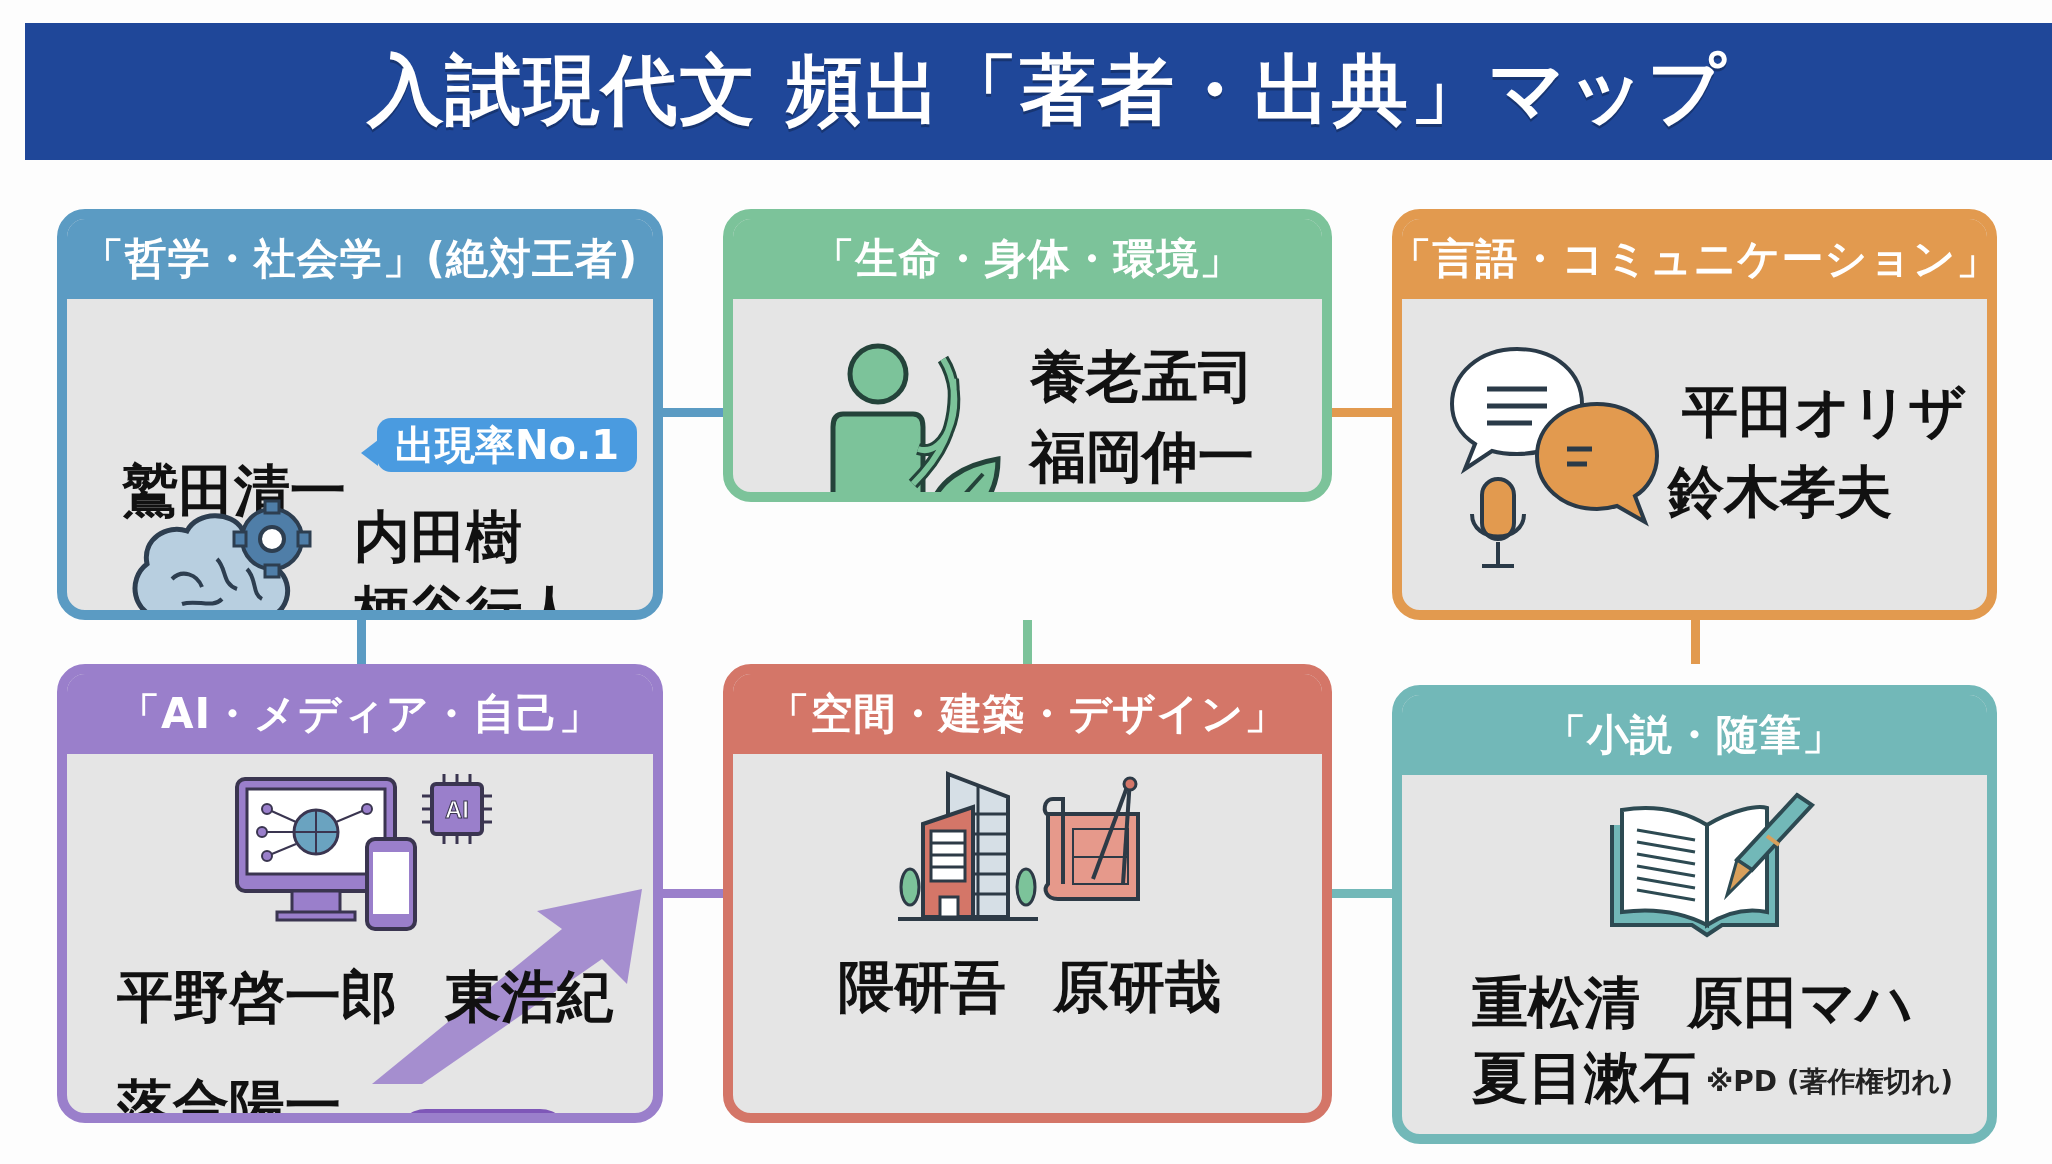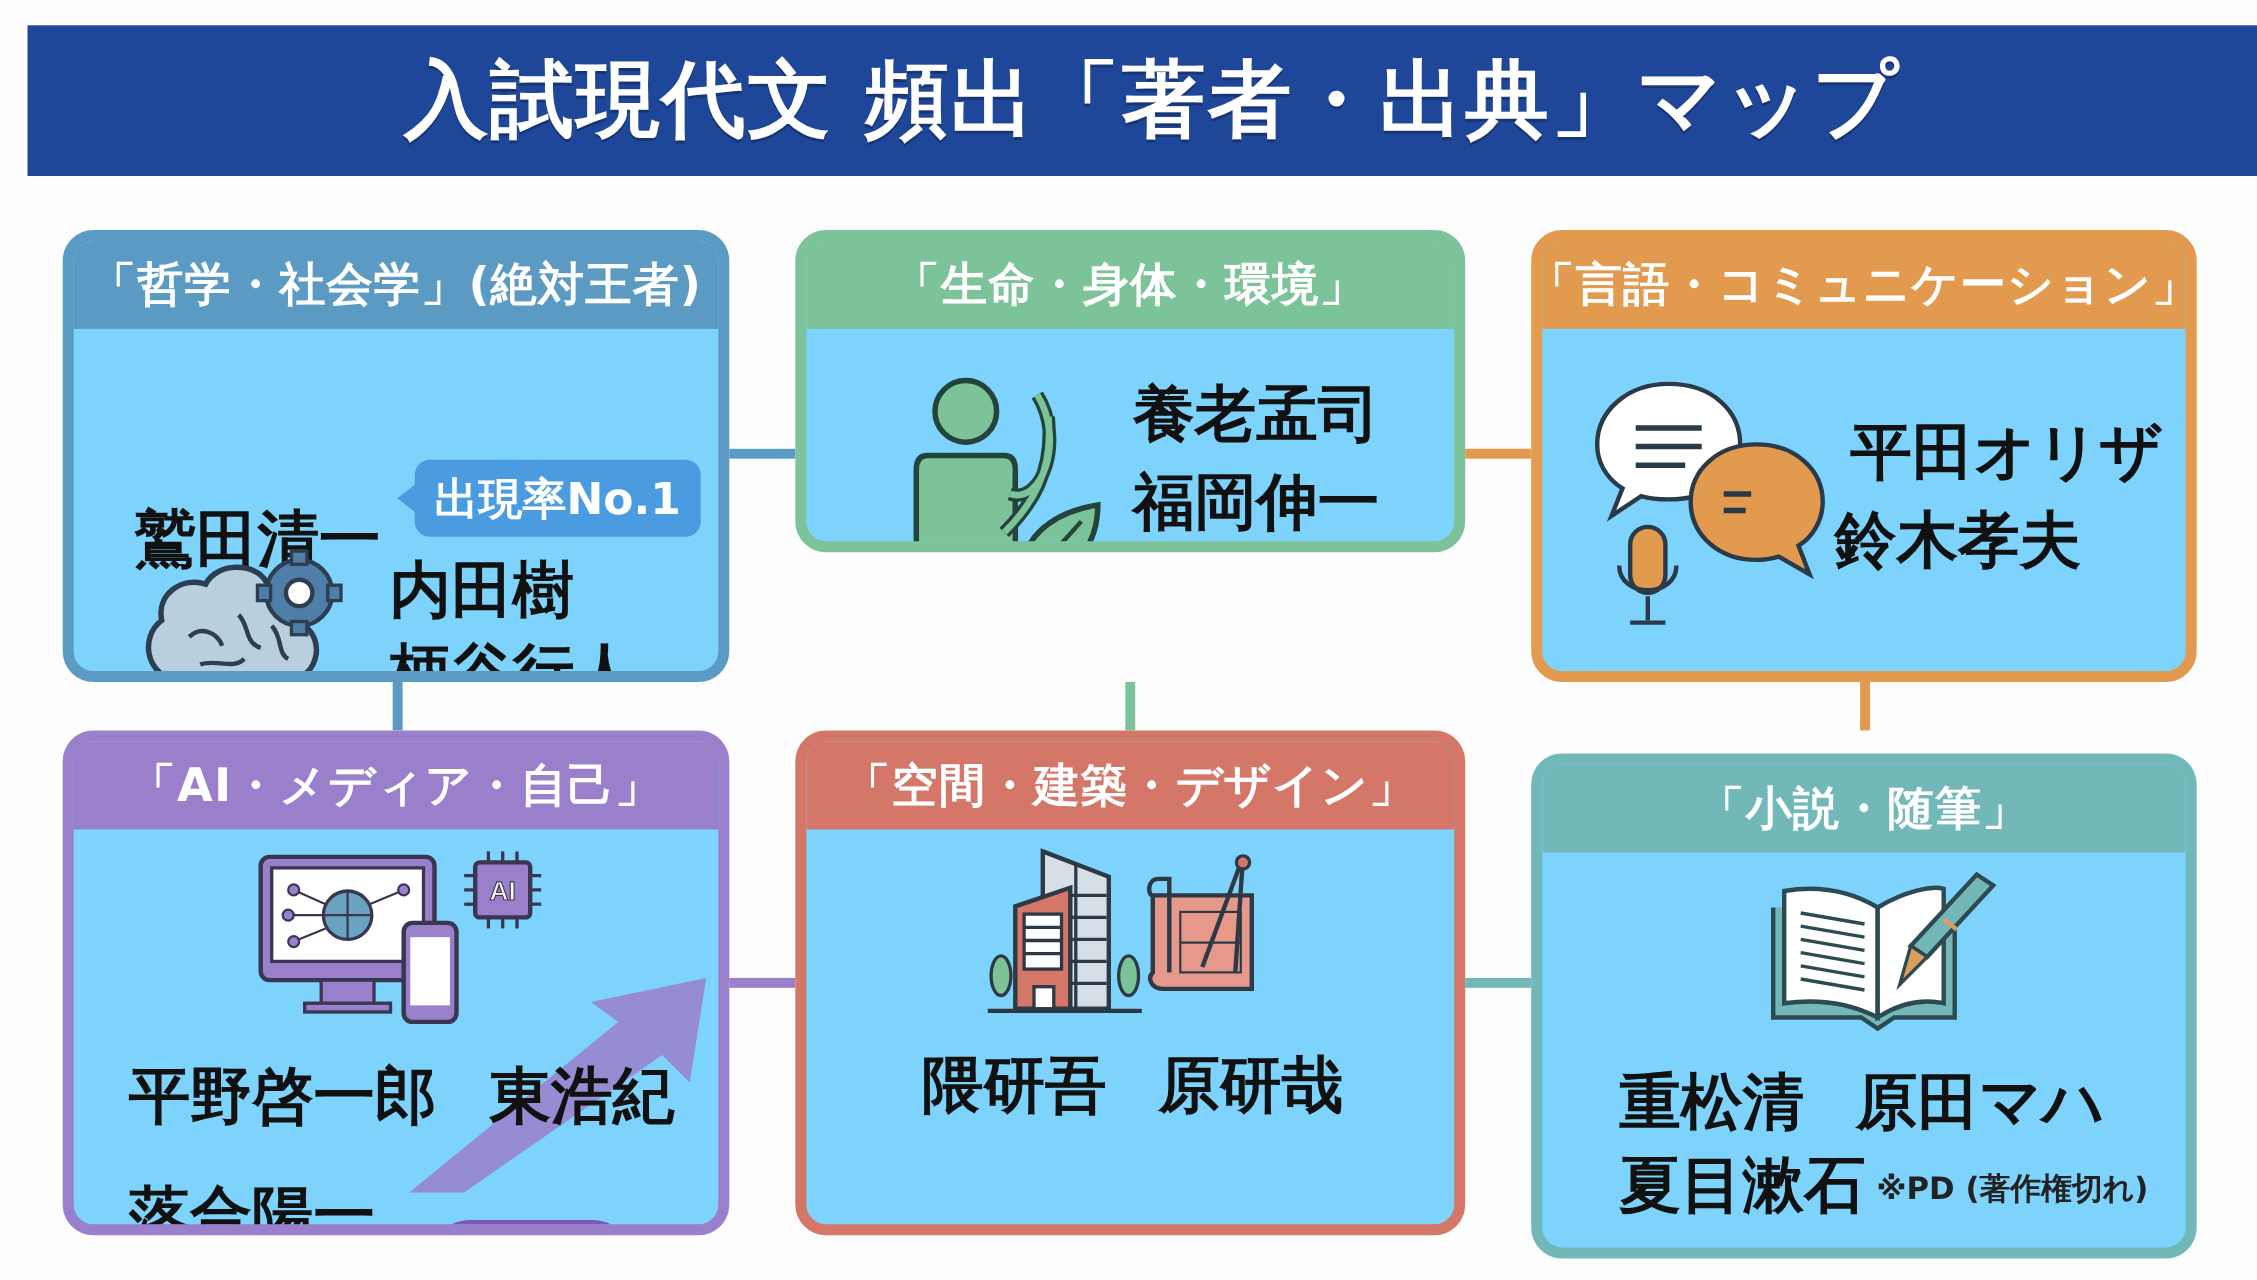--- a/index.html
+++ b/index.html
@@ -13,33 +13,33 @@
     background:#1f4799;
     display:flex; align-items:center; justify-content:center;margin-left:20px;
   }
   .title-text {
     color:#fff; font-size:76px; font-weight:bold; letter-spacing:2px;
     text-shadow: 0 3px 0 rgba(0,0,0,0.25);
   }
   .connector { position:absolute; }
   .card {
     position:absolute; box-sizing:border-box;
-    border:10px solid var(--c); border-radius:28px; background:#7dd3fc;
+    border:10px solid var(--c); border-radius:28px; background:#e5e5e5;
     overflow:hidden;
   }
   .card-header {
     height:80px; background:var(--c);
     display:flex; align-items:center; justify-content:center;
     color:#fff; font-weight:bold; font-size:42px; letter-spacing:1px;
     white-space:nowrap;
   }
   .card-body { position:relative; height:calc(100% - 80px); }
   .name { position:absolute; font-weight:bold; color:#111; font-size:56px; white-space:nowrap; line-height:1; }
   .badge-no1 {
-    position:absolute; left:310px; top:119px; height:70px; padding:0 18px;
+    position:absolute; left:310px; top:119px; height:54px; padding:0 18px;
     background:#4a9be0; color:#fff; font-weight:bold; font-size:40px;
     border-radius:14px; display:flex; align-items:center;
   }
   .badge-no1::before {
     content:""; position:absolute; left:-16px; top:22px;
     border-top:13px solid transparent; border-bottom:13px solid transparent;
     border-right:17px solid #4a9be0;
   }
   .pill-rising {
     position:absolute; left:328px; top:355px; width:176px; height:62px;

